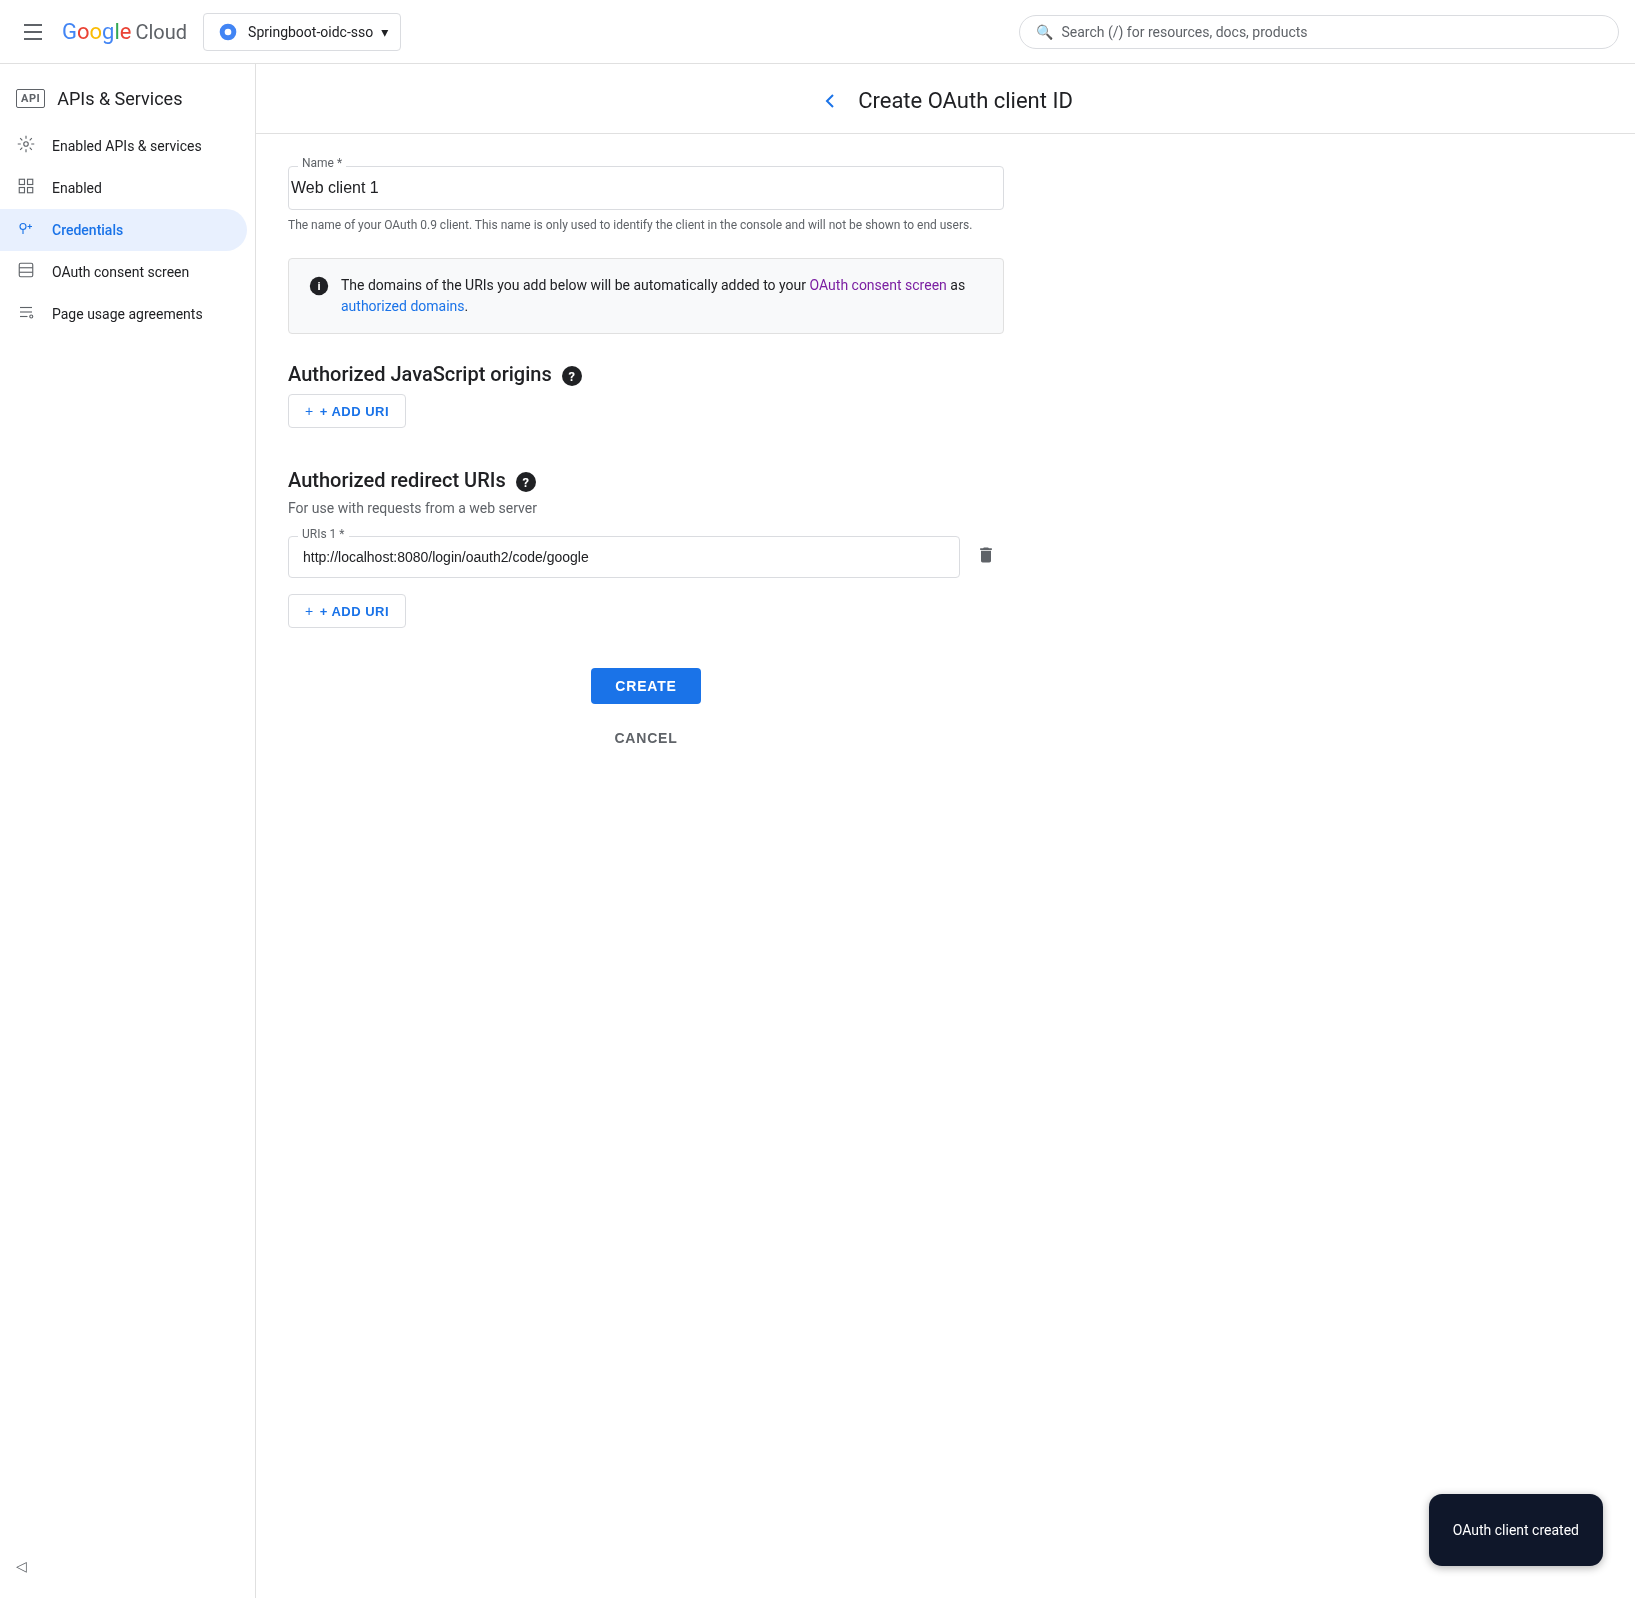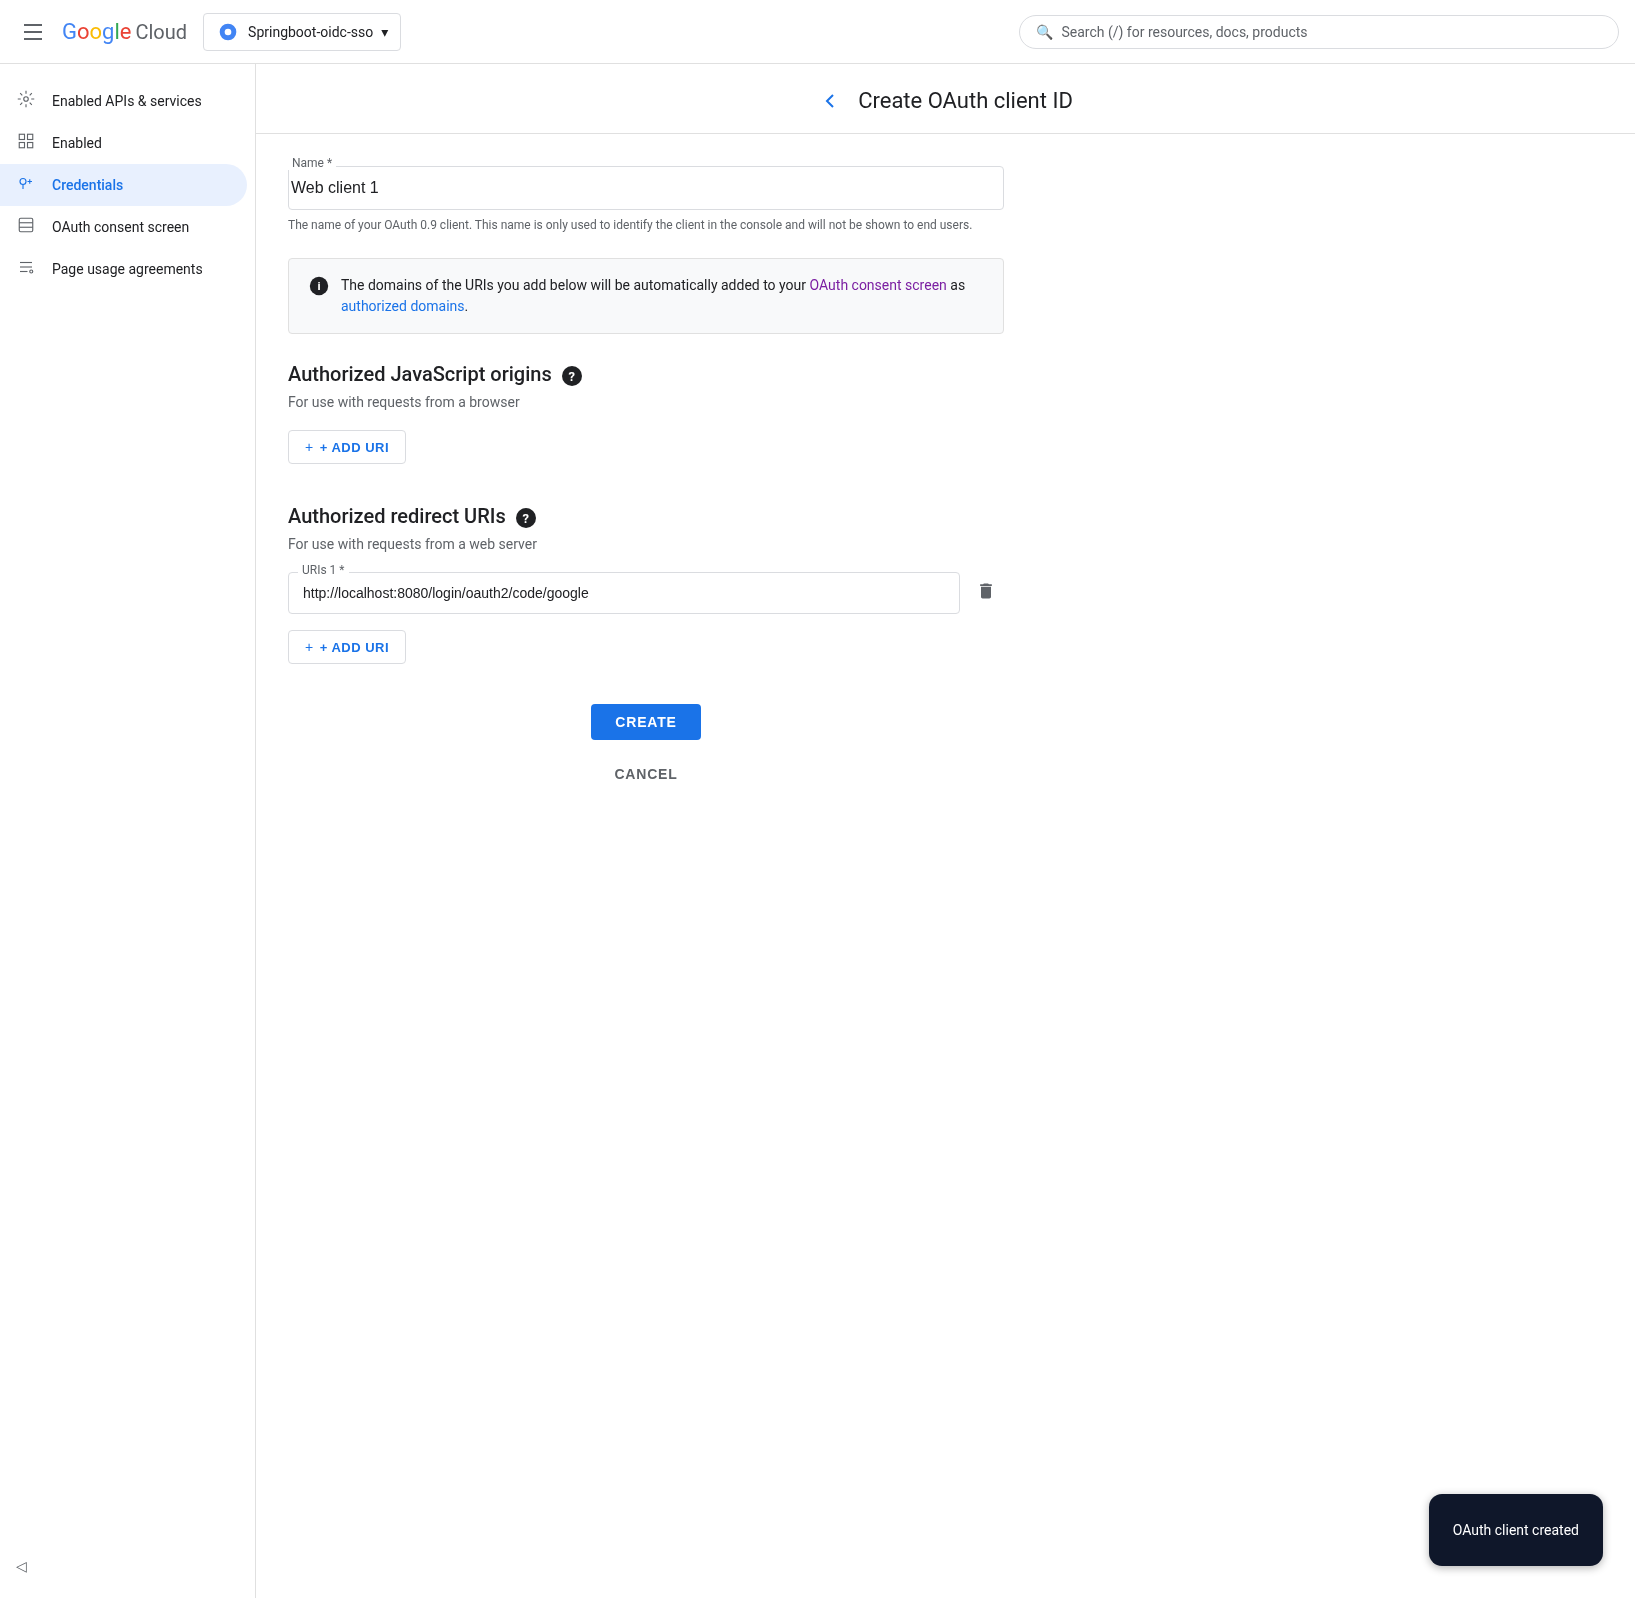--- a/index.html
+++ b/index.html
@@ -144,20 +144,24 @@
   </div>
   <div class="search-bar">
     <span>🔍</span>
     <span style="color:#5f6368;">Search (/) for resources, docs, products</span>
   </div>
 </div>
 
 <div class="layout">
 
   <nav class="sidebar">
+    <div class="sidebar-header">
+      <span class="api-badge">API</span>
+      <span class="sidebar-title">APIs &amp; Services</span>
+    </div>
     <ul class="sidebar-nav">
       <li class="sidebar-item">
         <span class="icon">
           <svg width="18" height="18" viewBox="0 0 24 24" fill="none" stroke="#5f6368" stroke-width="1.5">
               <circle cx="12" cy="12" r="3"></circle>
               <path d="M12 1v4M12 19v4M4.22 4.22l2.83 2.83M16.95 16.95l2.83 2.83M1 12h4M19 12h4M4.22 19.78l2.83-2.83M16.95 7.05l2.83-2.83"></path>
             </svg>
         </span>
         <span>Enabled APIs &amp; services</span>
       </li>
@@ -214,21 +218,21 @@
             <path d="M15 18l-6-6 6-6"></path>
           </svg>
       </a>
       <h1 class="page-title">Create OAuth client ID</h1>
     </div>
 
     <div class="form-area">
 
       <div class="field-group">
         <div style="position:relative; display:inline-block; width:100%;">
-          <div style="position:absolute;top:-10px;left:0;background:#fff;padding:0 4px;font-size:12px;color:#5f6368;z-index:1;">Name *</div>
+          <div style="position:absolute;top:-10px;left:10px;background:#fff;padding:0 4px;font-size:12px;color:#5f6368;z-index:1;">Name *</div>
           <input class="field-input" type="text" value="Web client 1" style="">
         </div>
         <p class="field-hint">The name of your OAuth 0.9 client. This name is only used to identify the client in the console and will not be shown to end users.</p>
       </div>
 
       <div class="info-banner">
         <span class="info-icon">
           <svg width="20" height="20" viewBox="0 0 24 24">
               <circle cx="12" cy="12" r="11" fill="#202124"></circle>
               <text x="12" y="17" text-anchor="middle" fill="white" font-size="14" font-weight="bold">i</text>
@@ -237,21 +241,20 @@
         <div class="info-text">
           <span>The domains of the URIs you add below will be automatically added to your </span><a href="#">OAuth consent screen</a><span> as </span><a href="#" class="authorized-domains">authorized domains</a><span>.</span>
         </div>
       </div>
 
       <div>
         <h2 class="section-title">
           <span>Authorized JavaScript origins</span>
           <span class="help-icon">?</span>
         </h2>
-        <p class="section-desc">For use with requests from a browser</p>
         <button class="add-uri-btn">
           <span>+</span>
           <span style="letter-spacing:0.5px;font-size:13px;font-weight:600;">+ ADD URI</span>
         </button>
       </div>
 
       <div style="height: 40px;"></div>
 
       <div>
         <h2 class="section-title">

